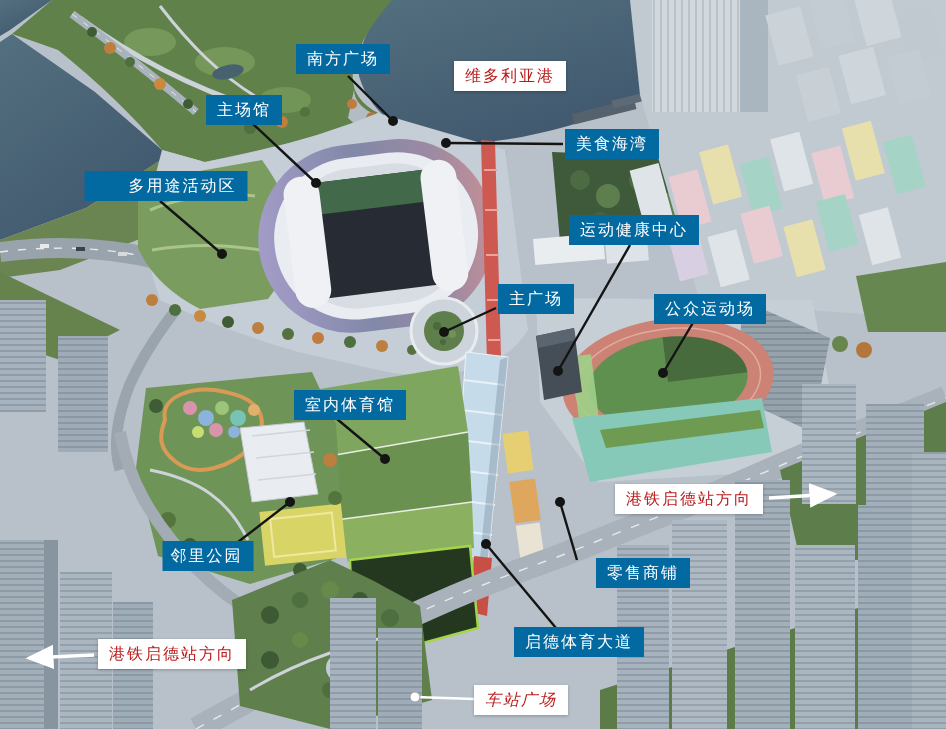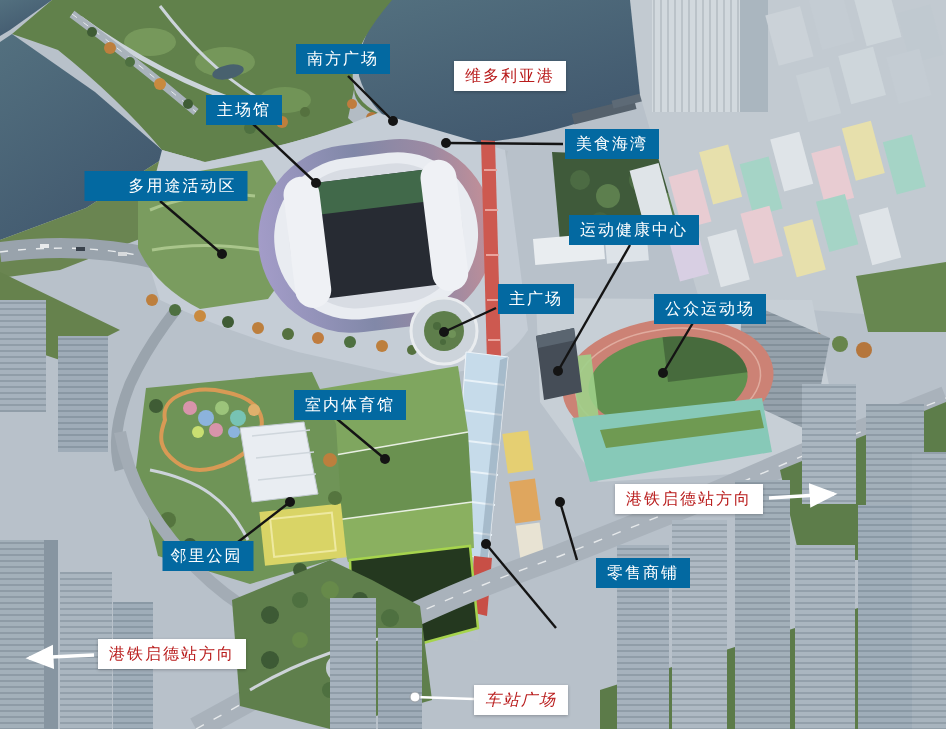--- a/index.html
+++ b/index.html
@@ -369,14 +369,15 @@
   <div class="map-label dark" style="left:612px;top:144px;">美食海湾</div>
   <div class="map-label dark" style="left:166px;top:186px;padding-left:44px;">多用途活动区</div>
   <div class="map-label dark" style="left:634px;top:230px;">运动健康中心</div>
   <div class="map-label dark" style="left:536px;top:299px;">主广场</div>
   <div class="map-label dark" style="left:710px;top:297px;margin-top:12px;">公众运动场</div>
   <div class="map-label dark" style="left:350px;top:405px;">室内体育馆</div>
   <div class="map-label light" style="left:689px;top:499px;">港铁启德站方向</div>
   <div class="map-label dark" style="left:208px;top:556px;padding-left:8px;">邻里公园</div>
   <div class="map-label dark" style="left:603px;top:573px;margin-left:40px;">零售商铺</div>
   <div class="map-label light" style="left:172px;top:654px;">港铁启德站方向</div>
+  <div class="map-label dark" style="left:579px;top:642px;">启德体育大道</div>
   <div class="map-label light" style="left:521px;top:700px;font-style:italic;">车站广场</div>
 </div>
 
 </body></html>

